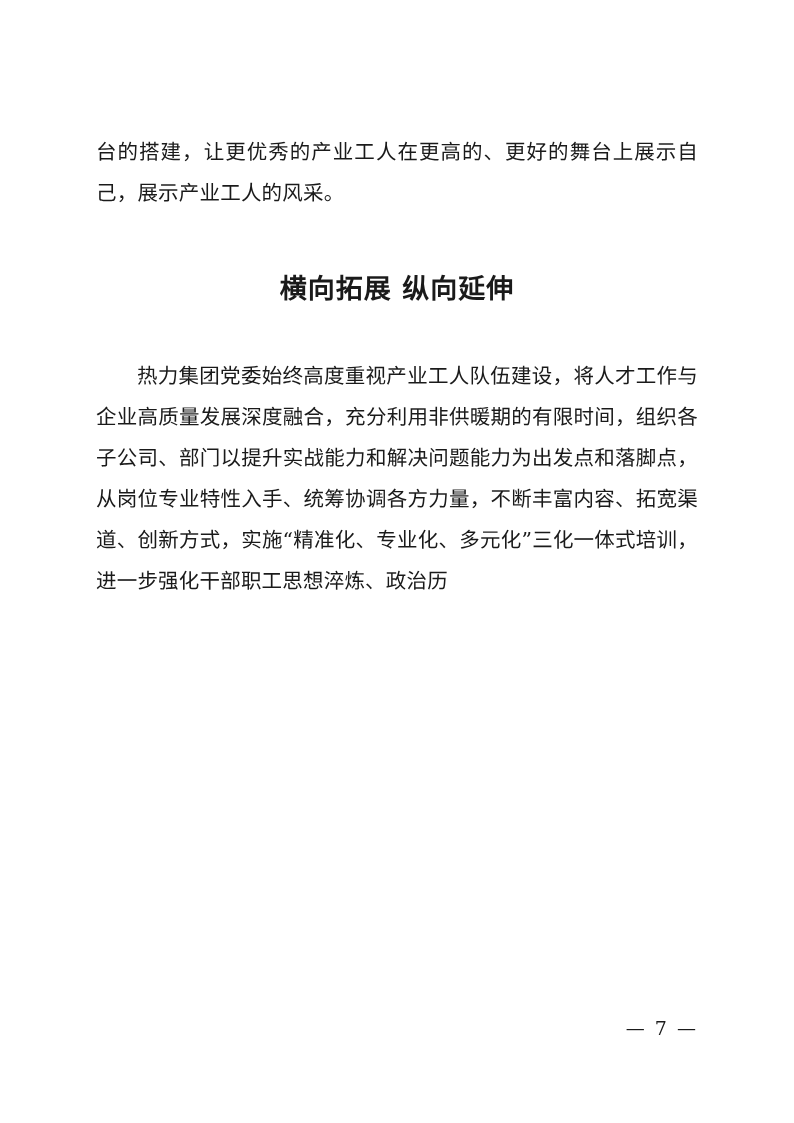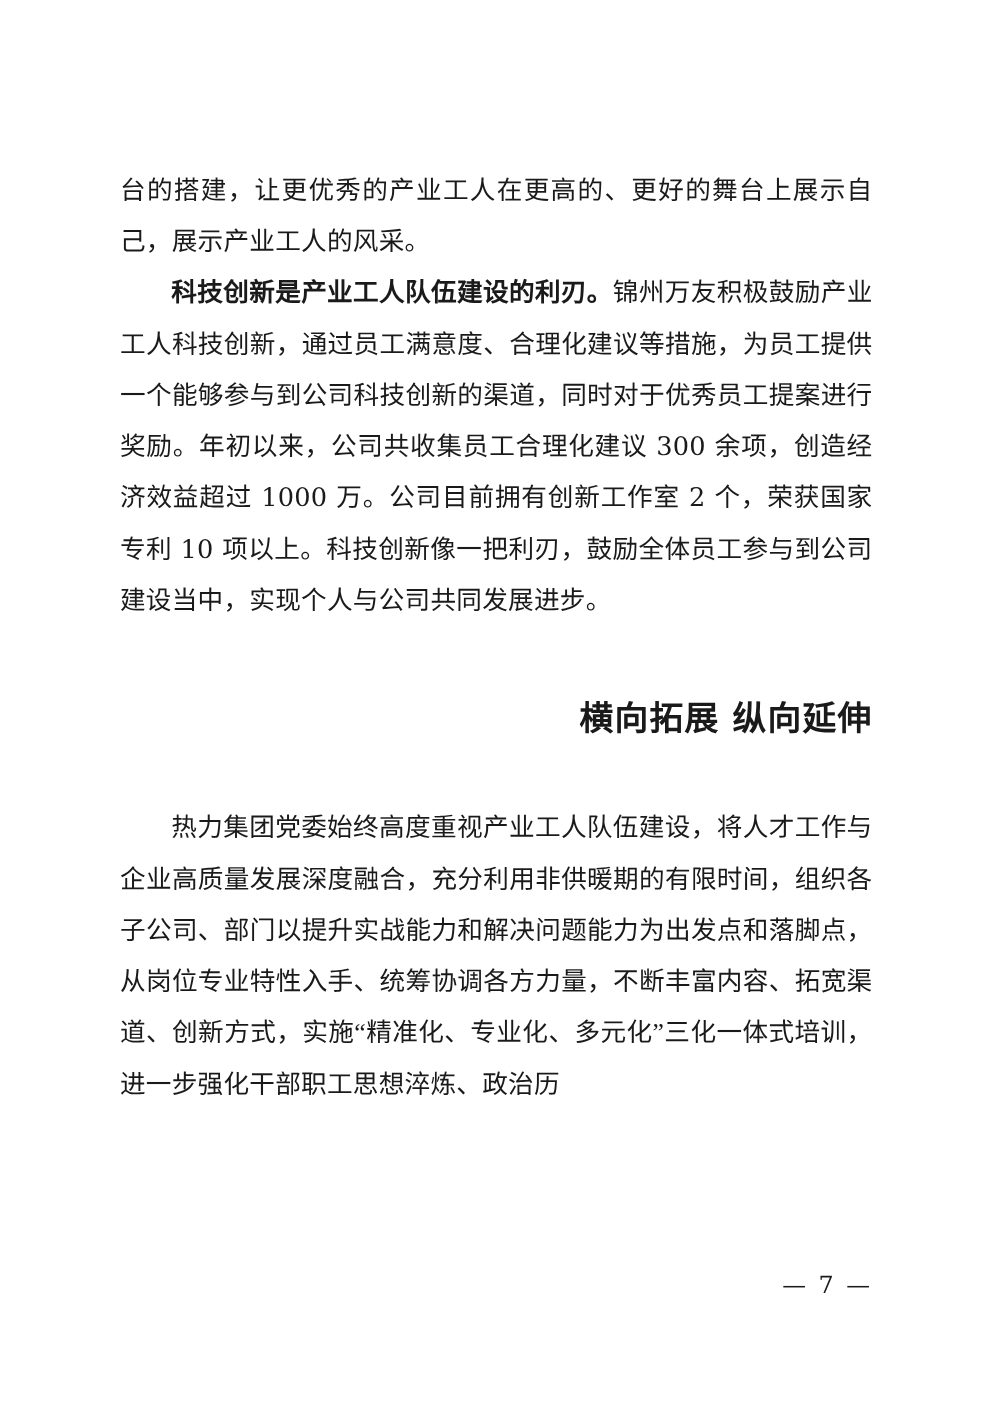--- a/index.html
+++ b/index.html
@@ -45,48 +45,43 @@
     margin-top: 52px;
     margin-bottom: 34px;
     text-align: center;
   }
   .headline-line {
     font-family: "DejaVu Serif", "Liberation Serif", serif;
     font-weight: bold;
     font-size: 27px;
     line-height: 46px;
     letter-spacing: 1px;
-    text-align: right;
   }
   .section-body {
     margin-top: 44px;
-    font-family: Liberation Serif, serif;
   }
   .page-number {
     position: absolute;
     right: 96px;
     bottom: 96px;
     font-size: 19px;
     letter-spacing: 2px;
     color: #1a1a1a;
     font-family: "DejaVu Serif", "Liberation Serif", serif;
   }
 </style>
 </head>
 <body>
 
 <div class="page">
 
   <p class="body-text para">
     <span>台的搭建，让更优秀的产业工人在更高的、更好的舞台上展示自己，展示产业工人的风采。</span>
   </p>
 
-  <p class="body-text para indent">
-    <span class="lead-bold">科技创新是产业工人队伍建设的利刃。</span><span>锦州万友积极鼓励产业工人科技创新，通过员工满意度、合理化建议等措施，为员工提供一个能够参与到公司科技创新的渠道，同时对于优秀员工提案进行奖励。年初以来，公司共收集员工合理化建议 300 余项，创造经济效益超过 1000 万。公司目前拥有创新工作室 2 个，荣获国家专利 10 项以上。科技创新像一把利刃，鼓励全体员工参与到公司建设当中，实现个人与公司共同发展进步。</span>
-  </p>
 
 
   <div class="headline-block">
     <div class="headline-line">横向拓展 纵向延伸</div>
   </div>
 
   <div class="section-body">
     <p class="body-text para indent">
       <span>热力集团党委始终高度重视产业工人队伍建设，将人才工作与企业高质量发展深度融合，充分利用非供暖期的有限时间，组织各子公司、部门以提升实战能力和解决问题能力为出发点和落脚点，从岗位专业特性入手、统筹协调各方力量，不断丰富内容、拓宽渠道、创新方式，实施“精准化、专业化、多元化”三化一体式培训，进一步强化干部职工思想淬炼、政治历</span>
     </p>

